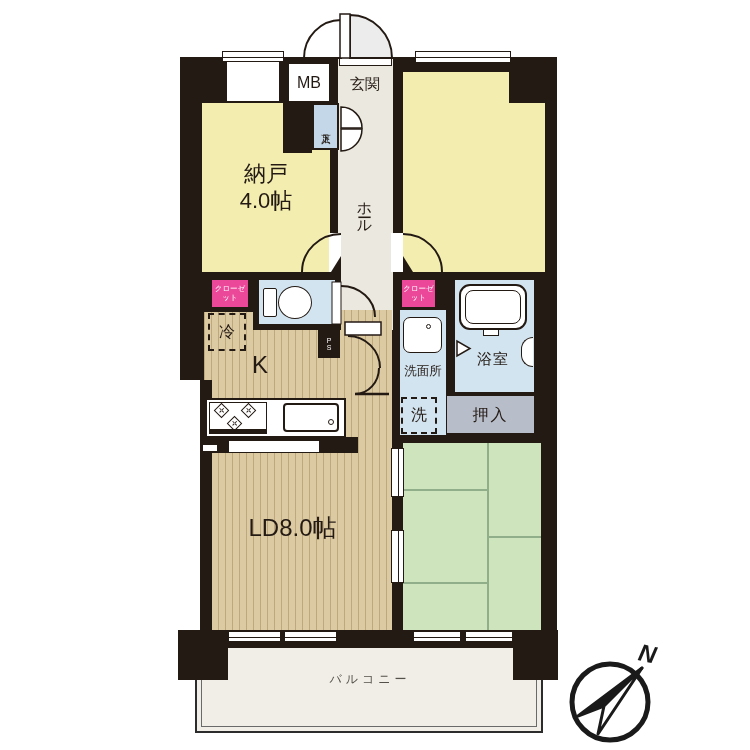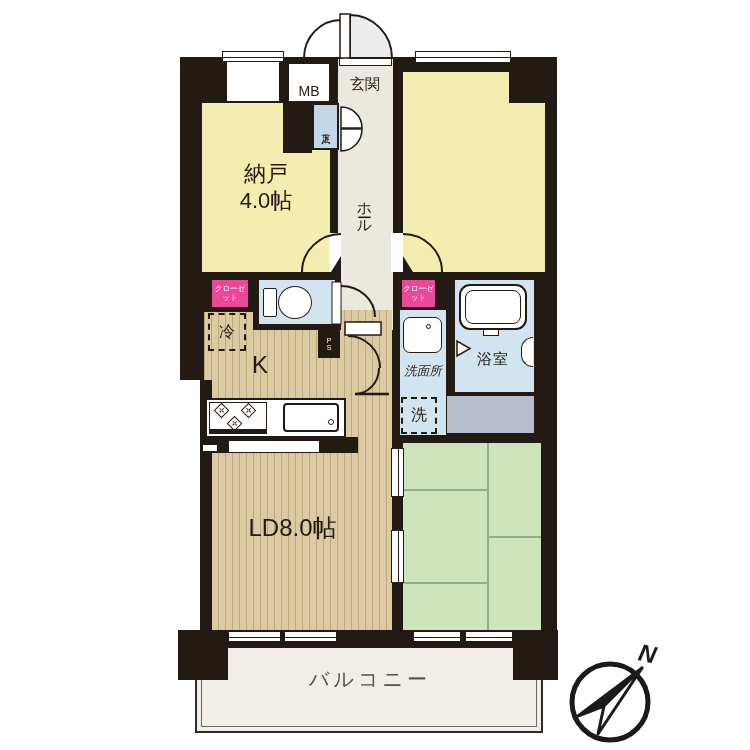--- a/index.html
+++ b/index.html
@@ -22,21 +22,21 @@
   svg{position:absolute;left:0;top:0;}
 </style>
 </head>
 <body>
 
 <div id="canvas">
 
   <div class="abs" style="left:195px;top:640px;width:348px;height:93px;background:#f0eee7;border:2px solid #2c2c2c;">
     <div class="abs" style="left:4px;right:4px;top:4px;bottom:4px;border:1.5px solid #6a6a6a;border-top:none;"></div>
   </div>
-  <div class="abs txt" style="left:245px;top:668px;width:250px;height:22px;font-size:20px;letter-spacing:4px;color:#54504a;">バルコニー</div>
+  <div class="abs txt" style="left:245px;top:668px;width:250px;height:22px;font-size:12px;letter-spacing:4px;color:#54504a;">バルコニー</div>
 
   <div class="abs wall" style="left:180px;top:57px;width:377px;height:591px;"></div>
 
   <div class="abs" style="left:202px;top:103px;width:128px;height:169px;background:#f3eeb0;"></div>
   <div class="abs wall" style="left:283px;top:103px;width:29px;height:50px;"></div>
   <div class="abs" style="left:403px;top:72px;width:142px;height:200px;background:#f3eeb0;"></div>
   <div class="abs wall" style="left:509px;top:57px;width:48px;height:46px;"></div>
   <div class="abs" style="left:338px;top:58px;width:55px;height:272px;background:#ebe8e0;"></div>
   <div class="abs" style="left:339px;top:57px;width:53px;height:9px;background:#fff;border:1px solid #241a14;"></div>
 
@@ -75,21 +75,21 @@
   <div class="abs" style="left:202px;top:444px;width:16px;height:8px;background:#fff;border:1.2px solid #241a14;"></div>
   <div class="abs" style="left:205px;top:398px;width:141px;height:40px;background:#fff;border:2px solid #241a14;"></div>
   <div class="abs" style="left:209px;top:402px;width:58px;height:32px;border:1.5px solid #241a14;background:#fff;border-bottom-width:5px;"></div>
   <div class="abs" style="left:216px;top:405px;width:11px;height:11px;border:1.5px solid #241a14;transform:rotate(45deg);font-size:8px;line-height:10px;text-align:center;">✛</div>
   <div class="abs" style="left:243px;top:405px;width:11px;height:11px;border:1.5px solid #241a14;transform:rotate(45deg);font-size:8px;line-height:10px;text-align:center;">✛</div>
   <div class="abs" style="left:229px;top:418px;width:11px;height:11px;border:1.5px solid #241a14;transform:rotate(45deg);font-size:8px;line-height:10px;text-align:center;">✛</div>
   <div class="abs" style="left:283px;top:403px;width:56px;height:29px;background:#fff;border:2px solid #241a14;border-radius:4px;"></div>
   <div class="abs" style="left:328px;top:419px;width:6px;height:6px;border:1.3px solid #241a14;border-radius:50%;background:#fff;"></div>
 
   <div class="abs" style="left:287px;top:62px;width:44px;height:41px;background:#fff;border:2px solid #241a14;display:flex;align-items:flex-end;justify-content:center;">
-    <span style="font-size:14px;padding-bottom:2px;">MB</span>
+    <span style="font-size:16px;padding-bottom:9px;">MB</span>
   </div>
   <div class="abs" style="left:226px;top:61px;width:54px;height:41px;background:#fff;border:1.5px solid #241a14;"></div>
   <div class="abs win" style="left:222px;top:51px;width:62px;height:11px;"></div>
   <div class="abs win" style="left:415px;top:51px;width:96px;height:12px;"></div>
   <div class="abs vtxt" style="left:312px;top:103px;width:27px;height:47px;background:#c3d7e9;border:2px solid #241a14;">
     <span style="font-size:9.5px;letter-spacing:0;">下足入</span>
   </div>
   <div class="abs vtxt" style="left:318px;top:330px;width:22px;height:28px;background:#241a14;color:#fff;">
     <span style="font-size:7px;color:#fff;">PS</span>
   </div>
@@ -134,22 +134,23 @@
 
   <div class="abs txt" style="left:206px;top:158px;width:120px;height:58px;font-size:22px;flex-direction:column;">
     <span>納戸</span>
     <span>4.0帖</span>
   </div>
   <div class="abs txt" style="left:339px;top:74px;width:52px;height:20px;font-size:15px;">玄関</div>
   <div class="abs vtxt" style="left:352px;top:172px;width:24px;height:75px;">
     <span style="font-size:15px;">ホール</span>
   </div>
   <div class="abs txt" style="left:243px;top:350px;width:34px;height:30px;font-size:24px;">K</div>
-  <div class="abs txt" style="left:399px;top:363px;width:48px;height:17px;font-size:12.5px;font-style:italic;">洗面所</div>
+  <div class="abs txt" style="left:399px;top:363px;width:48px;height:17px;font-size:12.5px;">洗面所</div>
   <div class="abs txt" style="left:461px;top:348px;width:64px;height:22px;font-size:15px;letter-spacing:1px;">浴室</div>
+  <div class="abs txt" style="left:447px;top:396px;width:87px;height:37px;font-size:16px;letter-spacing:2px;">押入</div>
   <div class="abs txt" style="left:230px;top:493px;width:125px;height:70px;font-size:24px;flex-direction:row;">
     <span>LD</span>
     <span>8.0帖</span>
   </div>
 
   <svg width="120" height="120" style="left:555px;top:636px;">
     <circle cx="55" cy="66" r="38" fill="#ffffff" stroke="#1a1a1a" stroke-width="5"></circle>
     <polygon points="87,32 23,80 49,70" fill="#1a1a1a" stroke="#1a1a1a" stroke-width="3" stroke-linejoin="round"></polygon>
     <polygon points="87,32 49,70 43,98" fill="#ffffff" stroke="#1a1a1a" stroke-width="3" stroke-linejoin="round"></polygon>
     <text x="92" y="26" font-size="24" font-style="italic" font-weight="bold" fill="#1a1a1a" text-anchor="middle" transform="rotate(12 92 20)">N</text>

